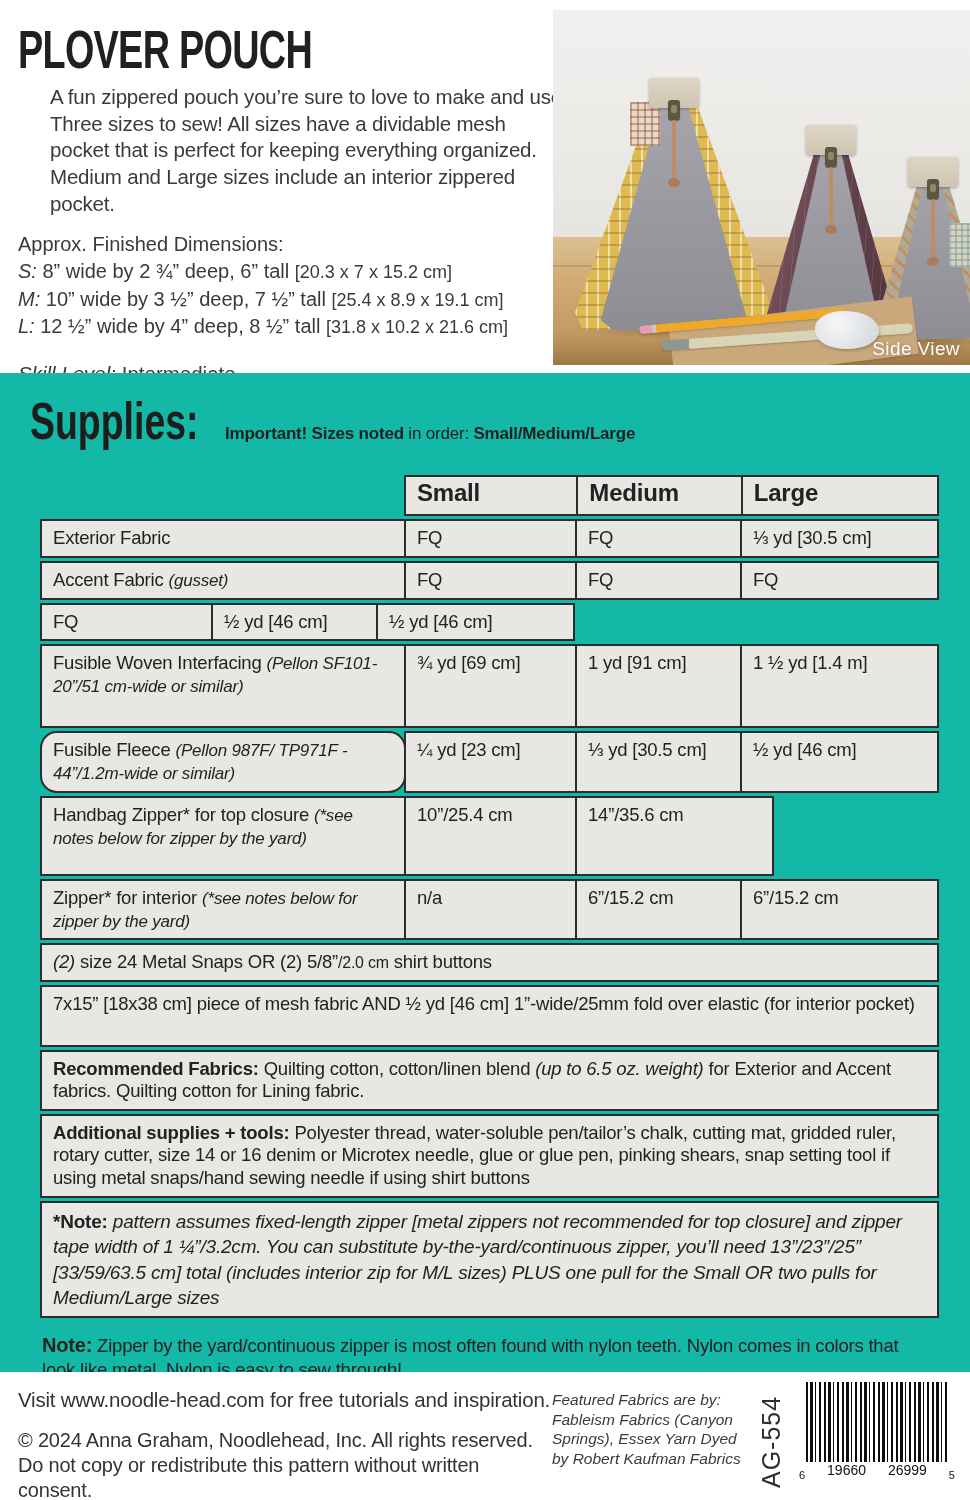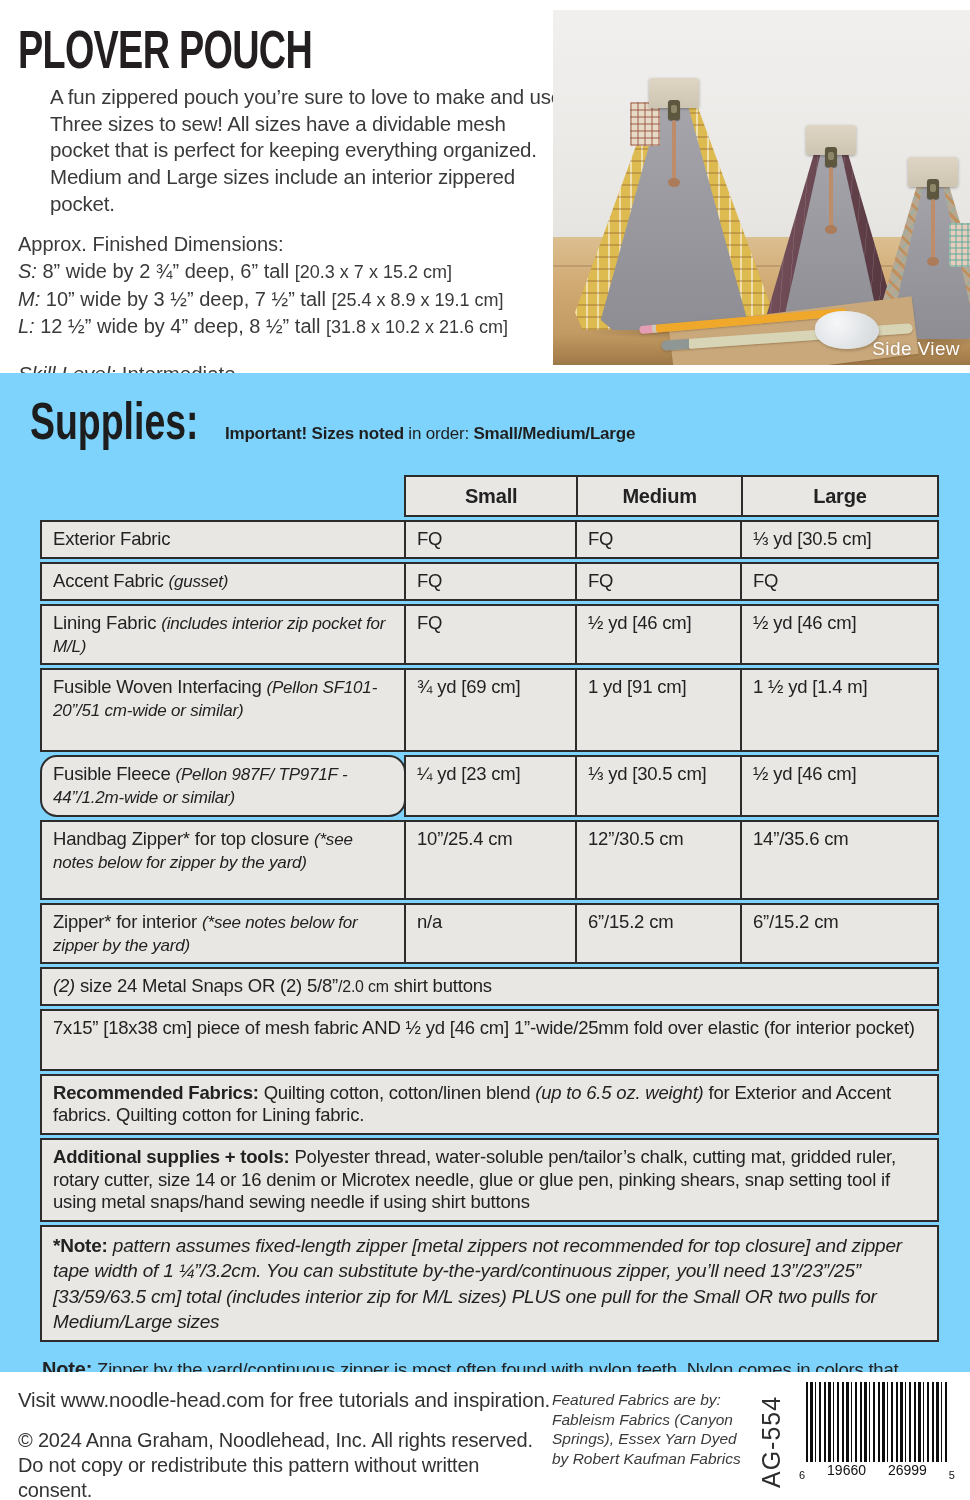--- a/index.html
+++ b/index.html
@@ -73,34 +73,34 @@
   .pen { position:absolute; bottom:23px; left:108px; width:252px; height:10px; border-radius:5px;
     background:linear-gradient(90deg,#8f9794 0 28px,#d8d4b6 28px); transform:rotate(-4deg);
     box-shadow:0 1px 2px rgba(90,60,30,.35); }
   .crumple { position:absolute; bottom:16px; left:262px; width:64px; height:38px;
     background:radial-gradient(circle at 35% 32%, #f6f7f9, #d8dcdf 78%); border-radius:46% 54% 50% 50%;
     box-shadow:1px 2px 3px rgba(96,74,48,.35); }
   .photo-caption { position:absolute; right:10px; bottom:5px; color:#fff; font-size:19px; letter-spacing:.4px;
     text-shadow:0 0 3px rgba(80,60,40,.4); }
 
   
-  .supplies { position:relative; height:999px; background:#7dd3fc; overflow:hidden; padding-top:16px; }
+  .supplies { position:relative; height:999px; background:#14b8a6; overflow:hidden; padding-top:16px; }
   .sup-head-row { position:relative; height:72px; }
   .sup-title { position:absolute; left:30px; top:2px; display:inline-block; font-size:52px; font-weight:bold;
     color:#1d1d1d; transform:scaleX(.72); transform-origin:0 50%; white-space:nowrap; }
   .sup-sub { position:absolute; left:225px; top:6px; font-size:17px; line-height:1.55; color:#1f1f1f; letter-spacing:-0.2px; }
   .b { font-weight:bold; } .i { font-style:italic; }
 
   .tbl { position:relative; margin:14px 0 0 40px; width:899px; background:transparent; }
   .trow { display:flex; margin-top:3px; }
   .trow.head { margin-left:364px; margin-top:0; }
   .tcell { border:2px solid #2c2c2c; background:#e8e7e4; padding:6px 11px 6px; font-size:18.5px;
     line-height:1.22; color:#222; letter-spacing:-0.2px; margin-left:0; }
   .tcell + .tcell { margin-left:-2px; }
-  .hcell { font-weight:bold; font-size:20px; padding-top:7px; padding-bottom:7px;text-align:center; }
+  .hcell { font-weight:bold; font-size:24px; padding-top:1px; padding-bottom:7px; }
   .c-label { width:366px; }
   .c-small { width:173px; }
   .c-medium { width:167px; }
   .c-large { width:199px; }
   .trow.head .c-small { width:175px; }
   .lbl-note { font-style:italic; font-size:17px; }
   .full .tcell { width:899px; }
   .sm { font-size:0.86em; }
   .r-lining .c-label { min-height:56px; }
   .r-interf .c-label { min-height:84px; }
@@ -214,21 +214,20 @@
       </div>
 
       <div class="trow">
         <div class="tcell c-label"><span>Accent Fabric </span><span class="lbl-note">(gusset)</span></div>
         <div class="tcell c-small">FQ</div>
         <div class="tcell c-medium">FQ</div>
         <div class="tcell c-large">FQ</div>
       </div>
 
       <div class="trow r-lining">
-        <div class="tcell c-label"><span>Lining Fabric </span><span class="lbl-note">(includes interior zip pocket for M/L)</span></div>
         <div class="tcell c-small">FQ</div>
         <div class="tcell c-medium">½ yd [46 cm]</div>
         <div class="tcell c-large">½ yd [46 cm]</div>
       </div>
 
       <div class="trow r-interf">
         <div class="tcell c-label"><span>Fusible Woven Interfacing </span><span class="lbl-note">(Pellon SF101-20”/51 cm-wide or similar)</span></div>
         <div class="tcell c-small">¾ yd [69 cm]</div>
         <div class="tcell c-medium">1 yd [91 cm]</div>
         <div class="tcell c-large">1 ½ yd [1.4 m]</div>
@@ -237,21 +236,20 @@
       <div class="trow r-fleece">
         <div class="tcell c-label"><span>Fusible Fleece </span><span class="lbl-note">(Pellon 987F/ TP971F -  44”/1.2m-wide or similar)</span></div>
         <div class="tcell c-small">¼ yd [23 cm]</div>
         <div class="tcell c-medium">⅓ yd [30.5 cm]</div>
         <div class="tcell c-large">½ yd [46 cm]</div>
       </div>
 
       <div class="trow r-hzip">
         <div class="tcell c-label"><span>Handbag Zipper* for top closure </span><span class="lbl-note">(*see notes below for zipper by the yard)</span></div>
         <div class="tcell c-small">10”/25.4 cm</div>
-        <div class="tcell c-medium">12”/30.5 cm</div>
         <div class="tcell c-large">14”/35.6 cm</div>
       </div>
 
       <div class="trow r-izip">
         <div class="tcell c-label"><span>Zipper* for interior </span><span class="lbl-note">(*see notes below for zipper by the yard)</span></div>
         <div class="tcell c-small">n/a</div>
         <div class="tcell c-medium">6”/15.2 cm</div>
         <div class="tcell c-large">6”/15.2 cm</div>
       </div>
 

